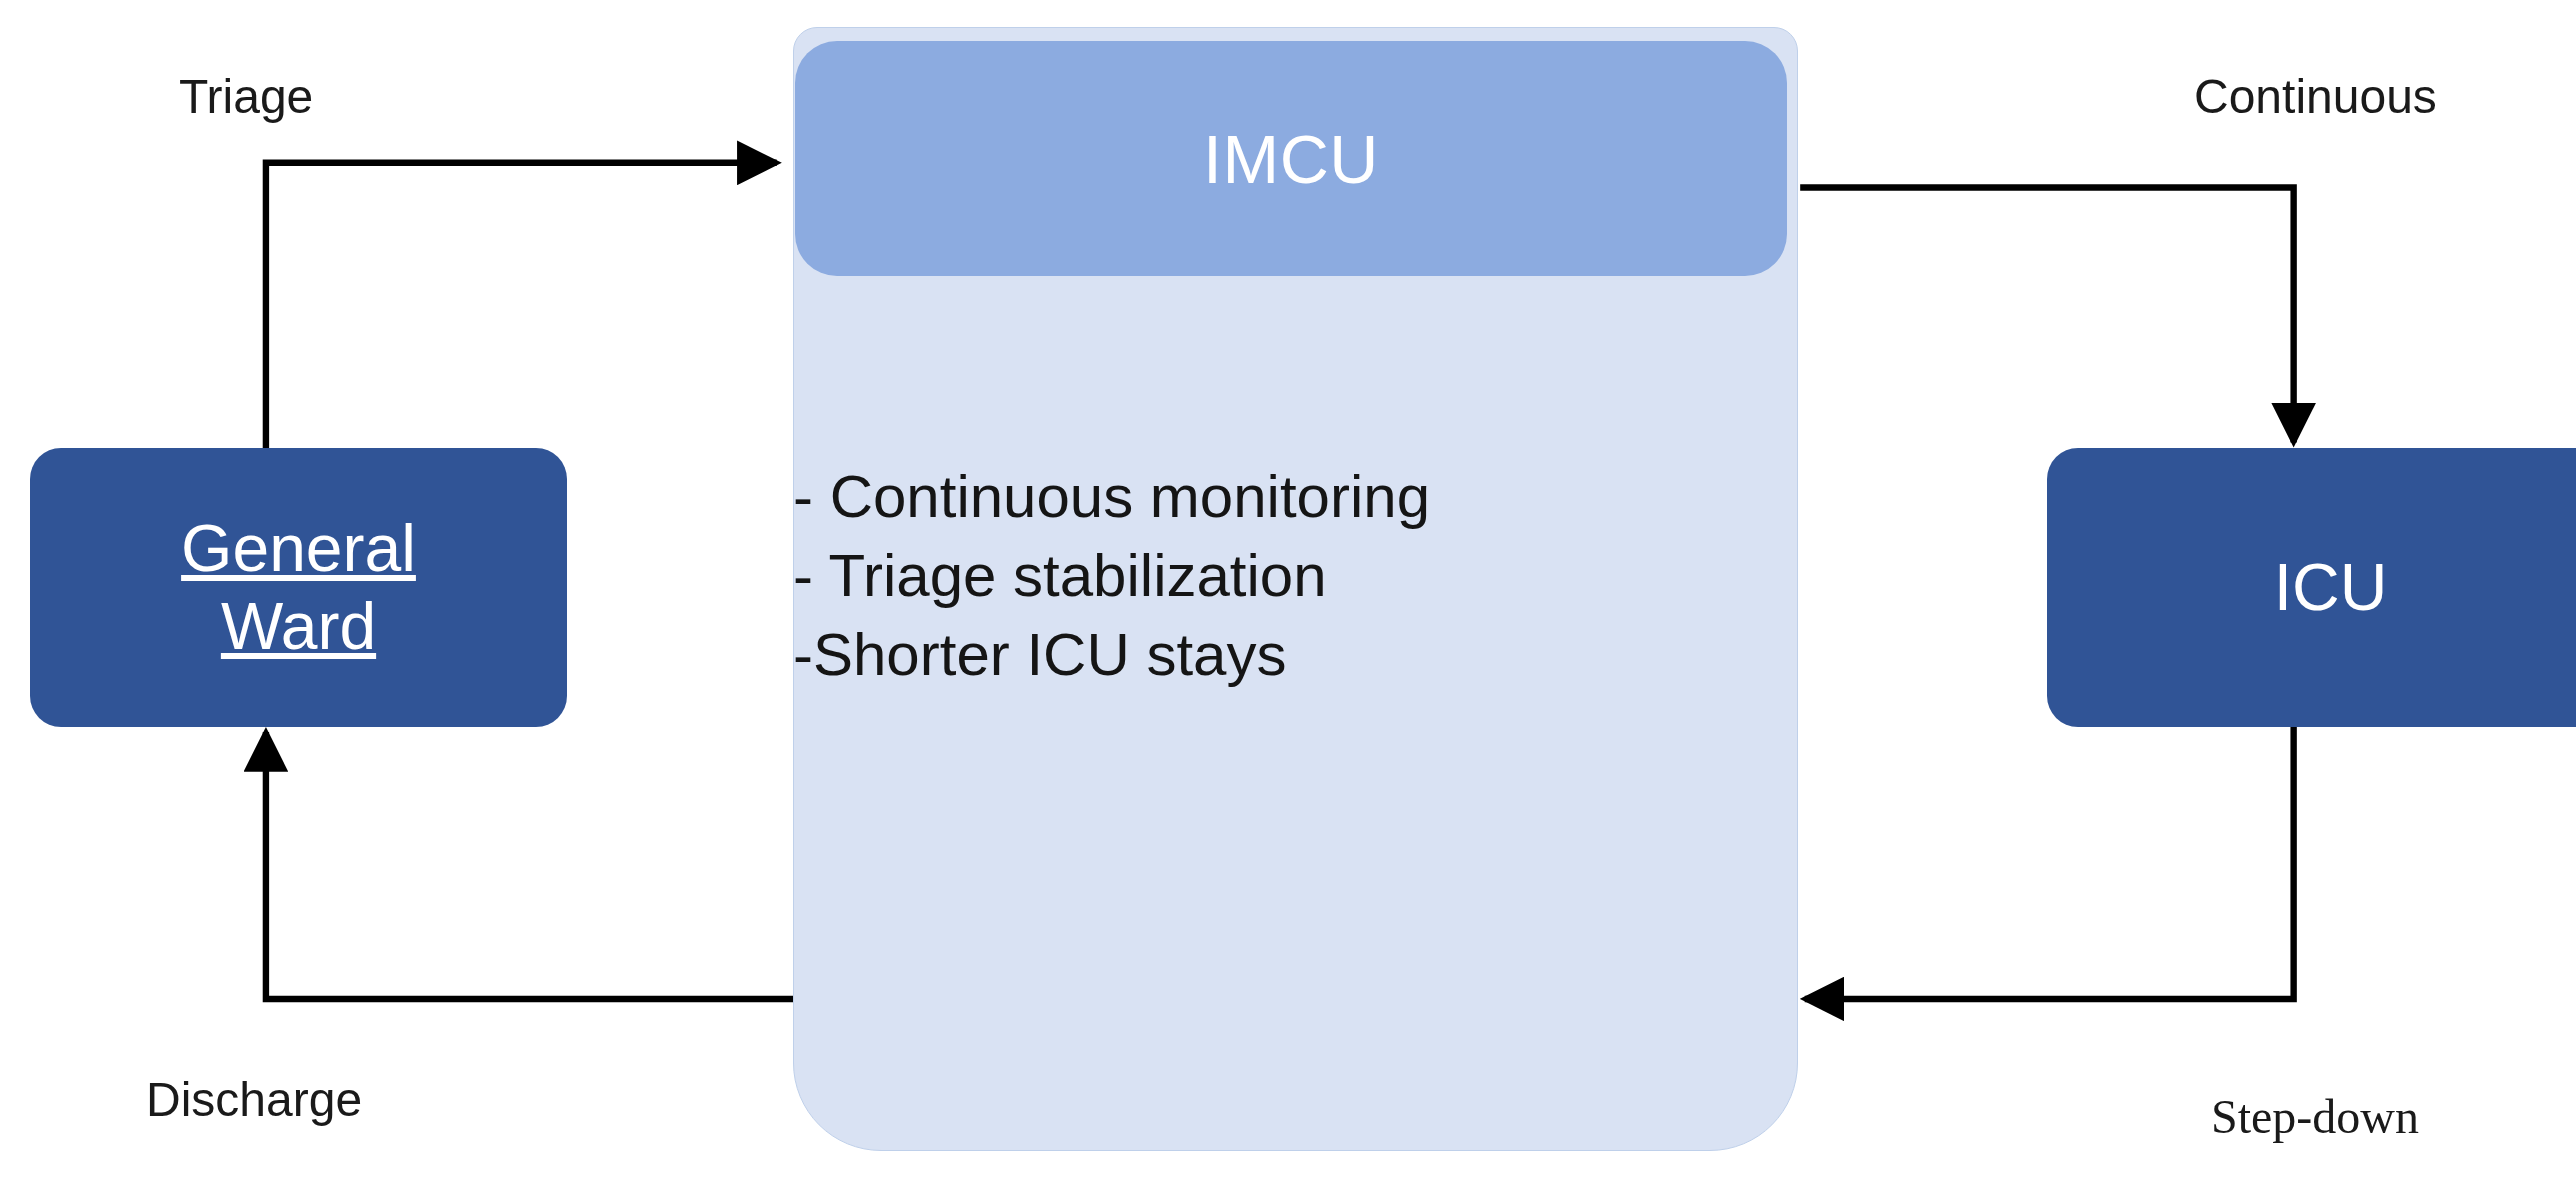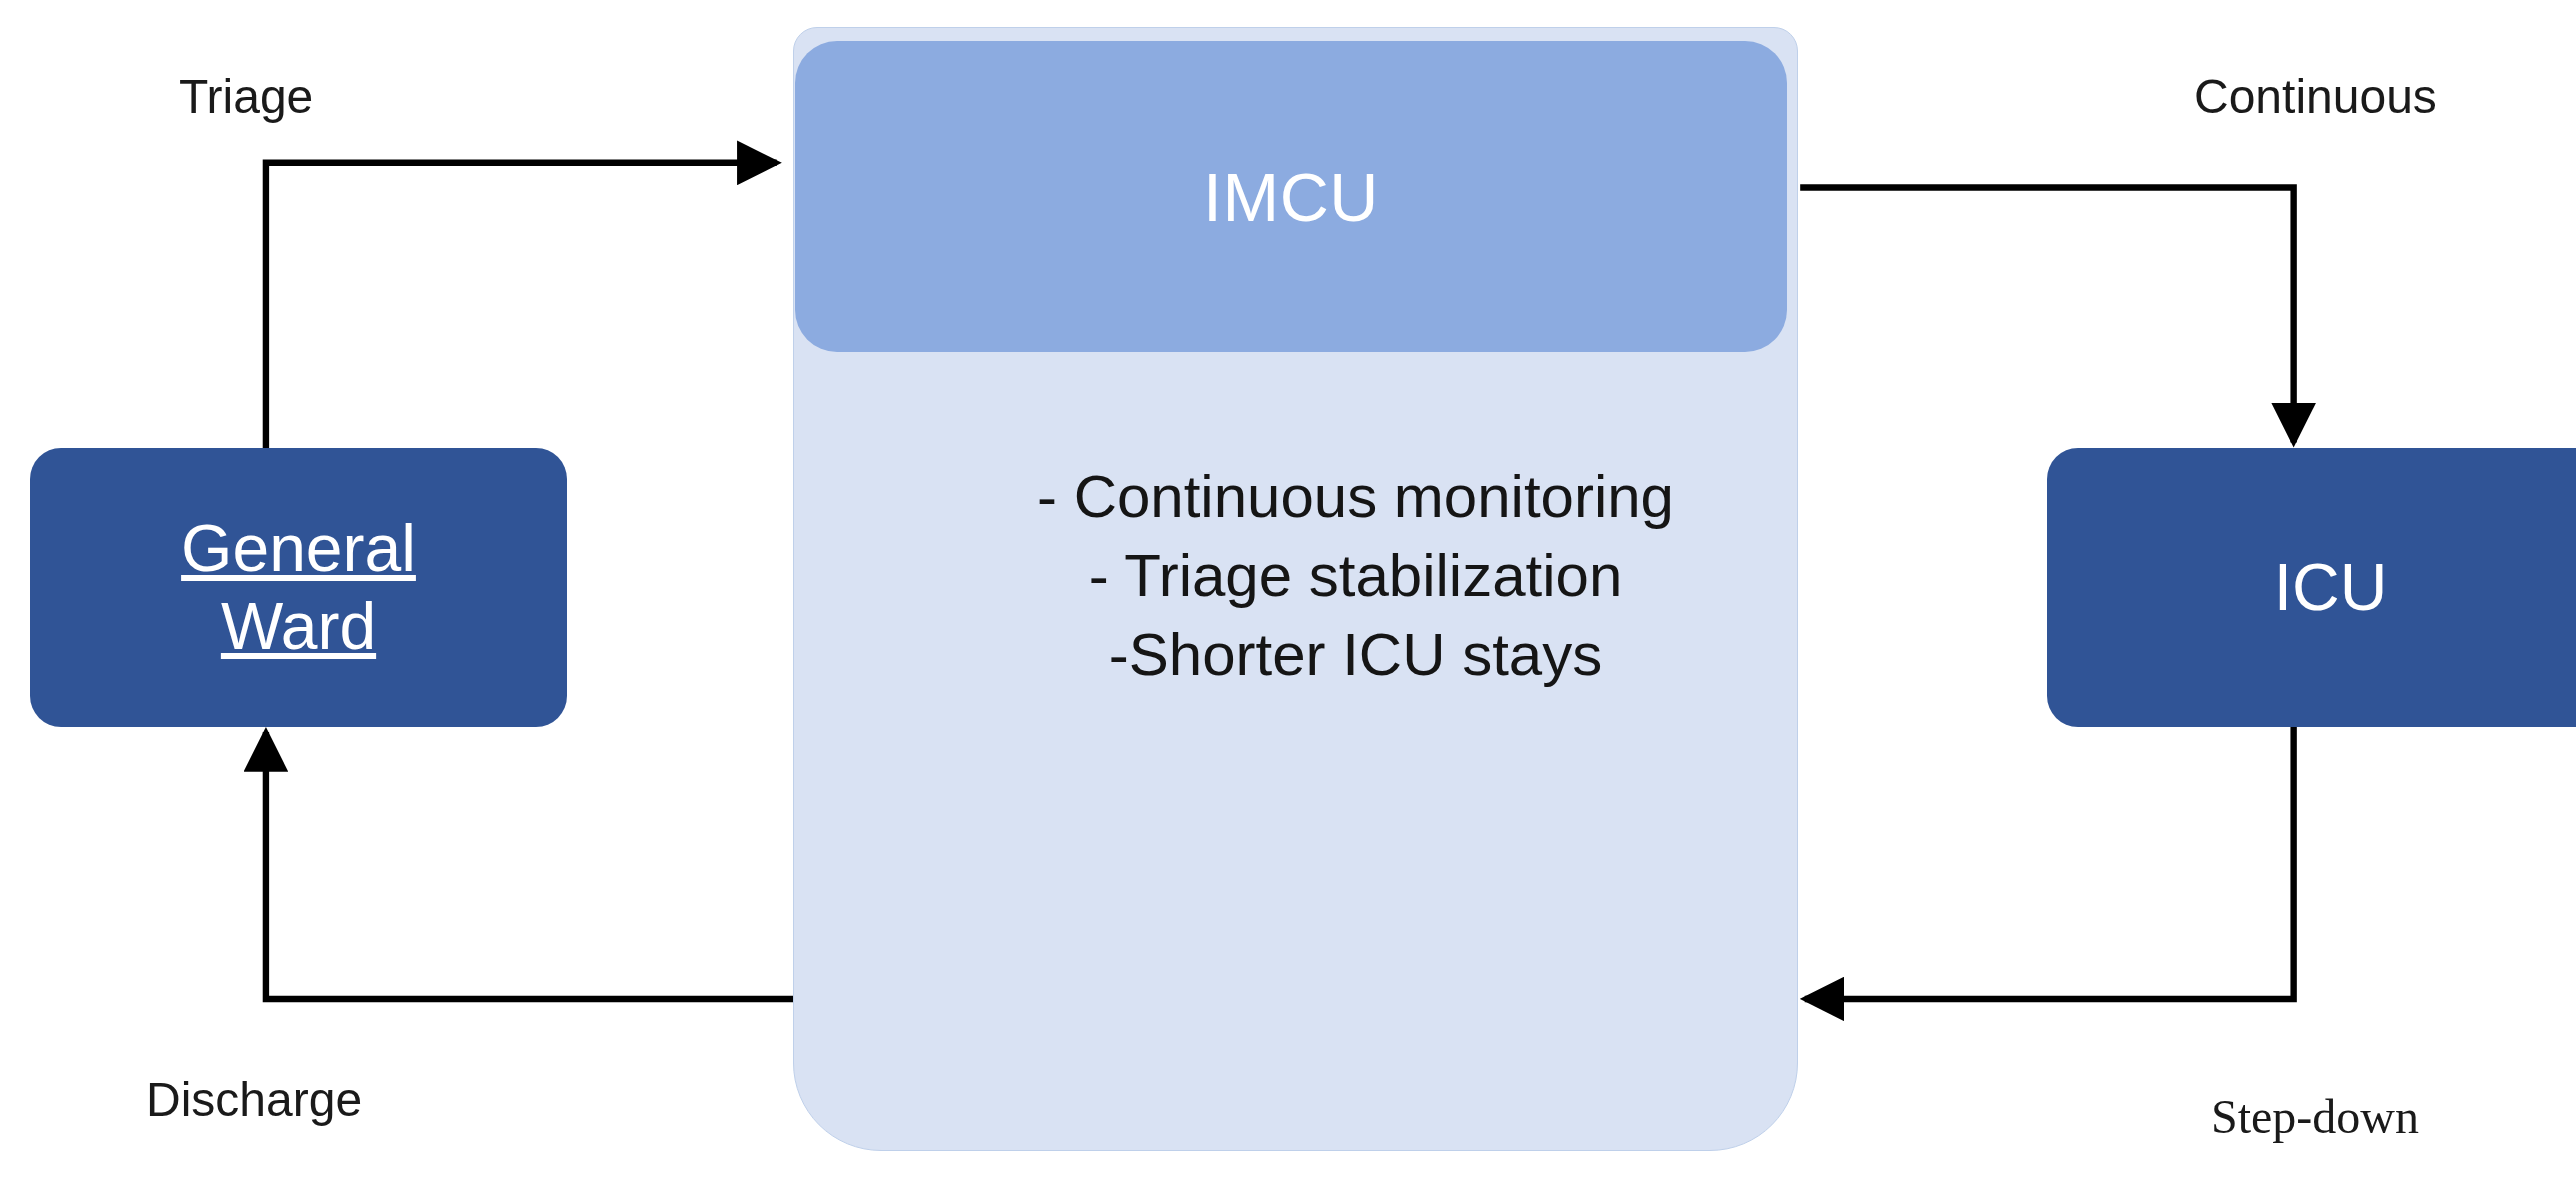--- a/index.html
+++ b/index.html
@@ -41,43 +41,42 @@
     border-top-right-radius: 24px;
     border-bottom-left-radius: 88px;
     border-bottom-right-radius: 88px;
     box-sizing: border-box;
   }
   .imcu-header {
     position: absolute;
     left: 795px;
     top: 41px;
     width: 992px;
-    height: 311px;
+    height: 235px;
     background: #8CABE0;
     border-radius: 42px;
     display: flex;
     align-items: center;
     justify-content: center;
   }
   .imcu-title {
     color: #ffffff;
     font-size: 68px;
     line-height: 1;
     letter-spacing: 0.5px;
   }
   .imcu-list {
     position: absolute;
     left: 793px;
     top: 457px;
     width: 1061px;
-    text-align: center;
+    text-align: left;
     color: #151515;
     font-size: 60px;
     line-height: 1.32;
-    padding-left: 32px;
   }
   .imcu-list .bullet-line {
     display: block;
     white-space: pre;
   }
 
   
   .side-box {
     position: absolute;
     background: #305496;

